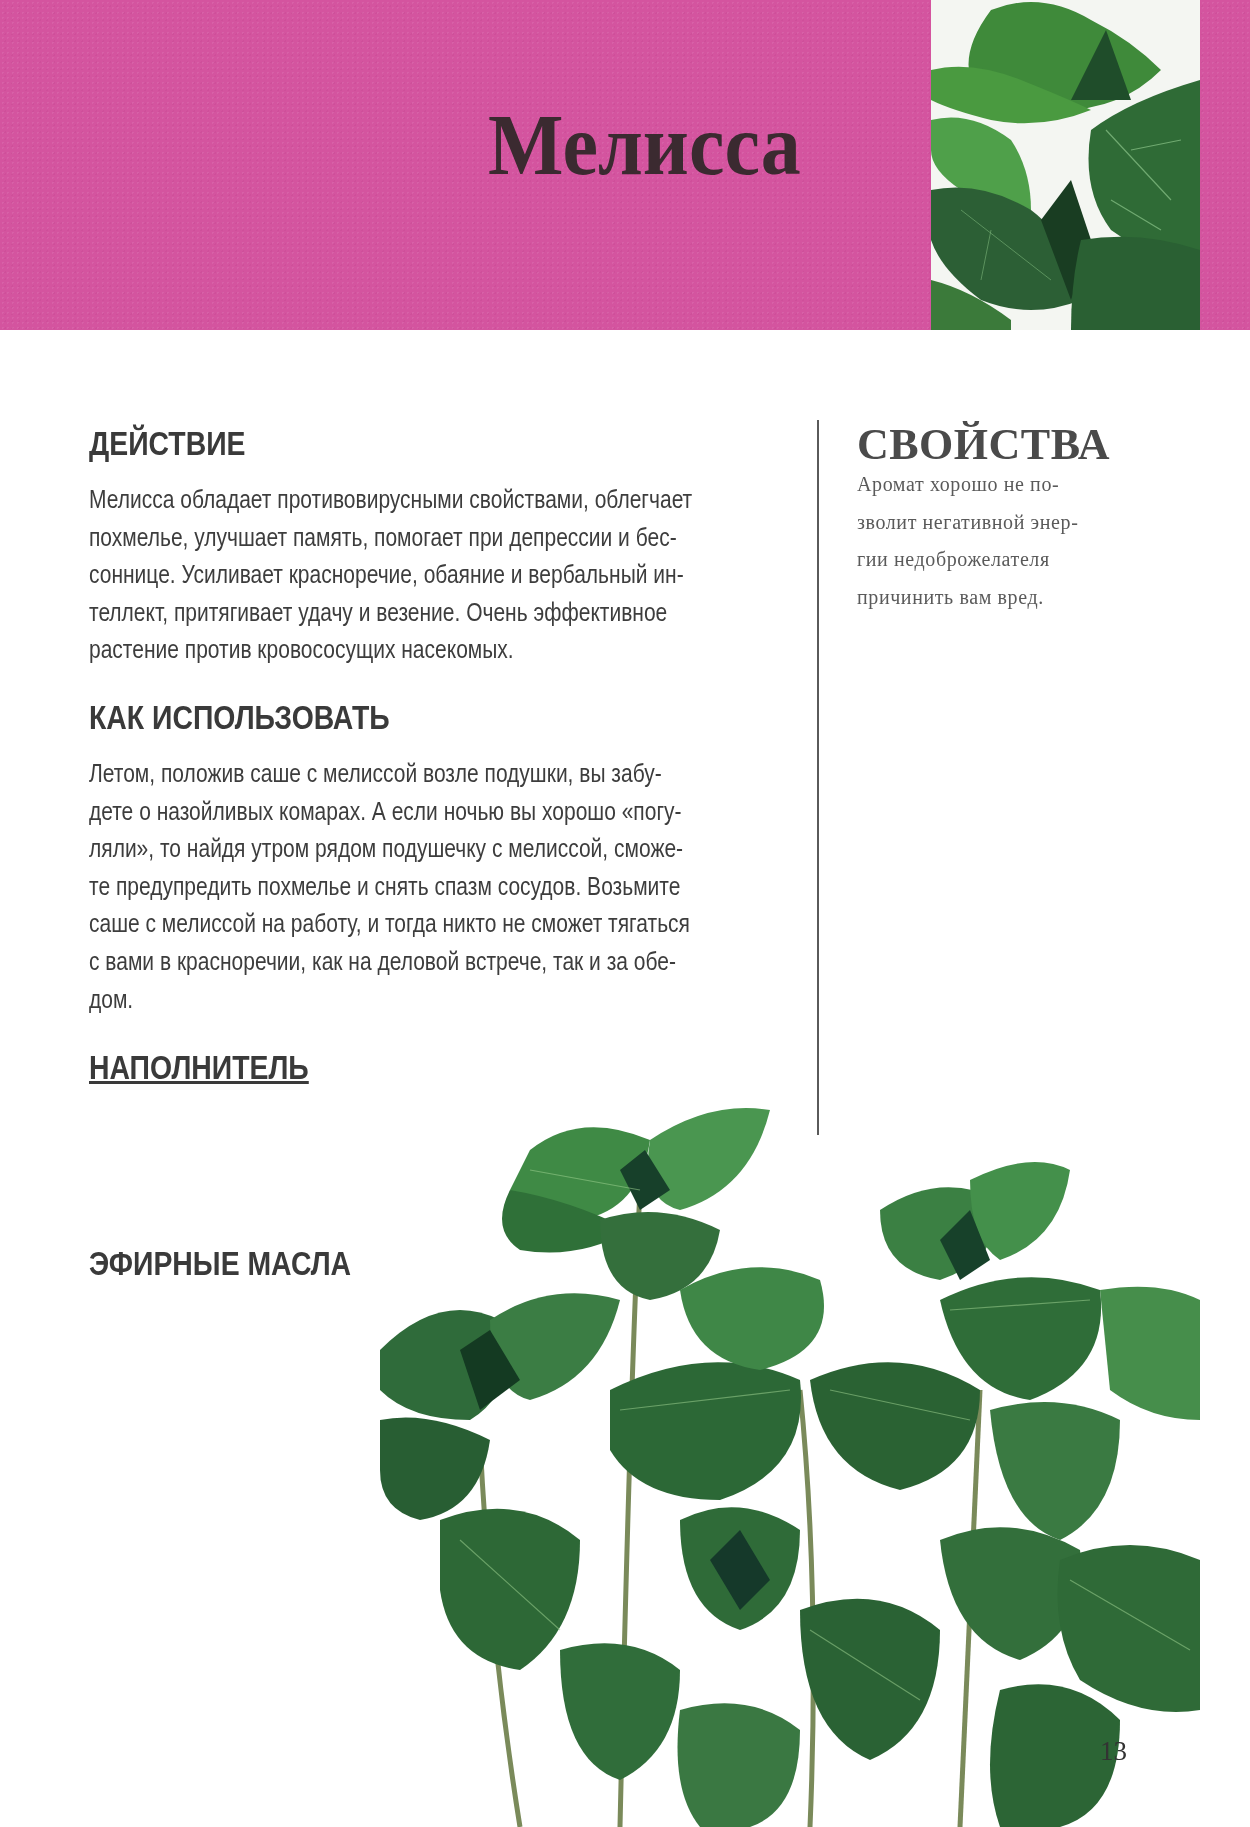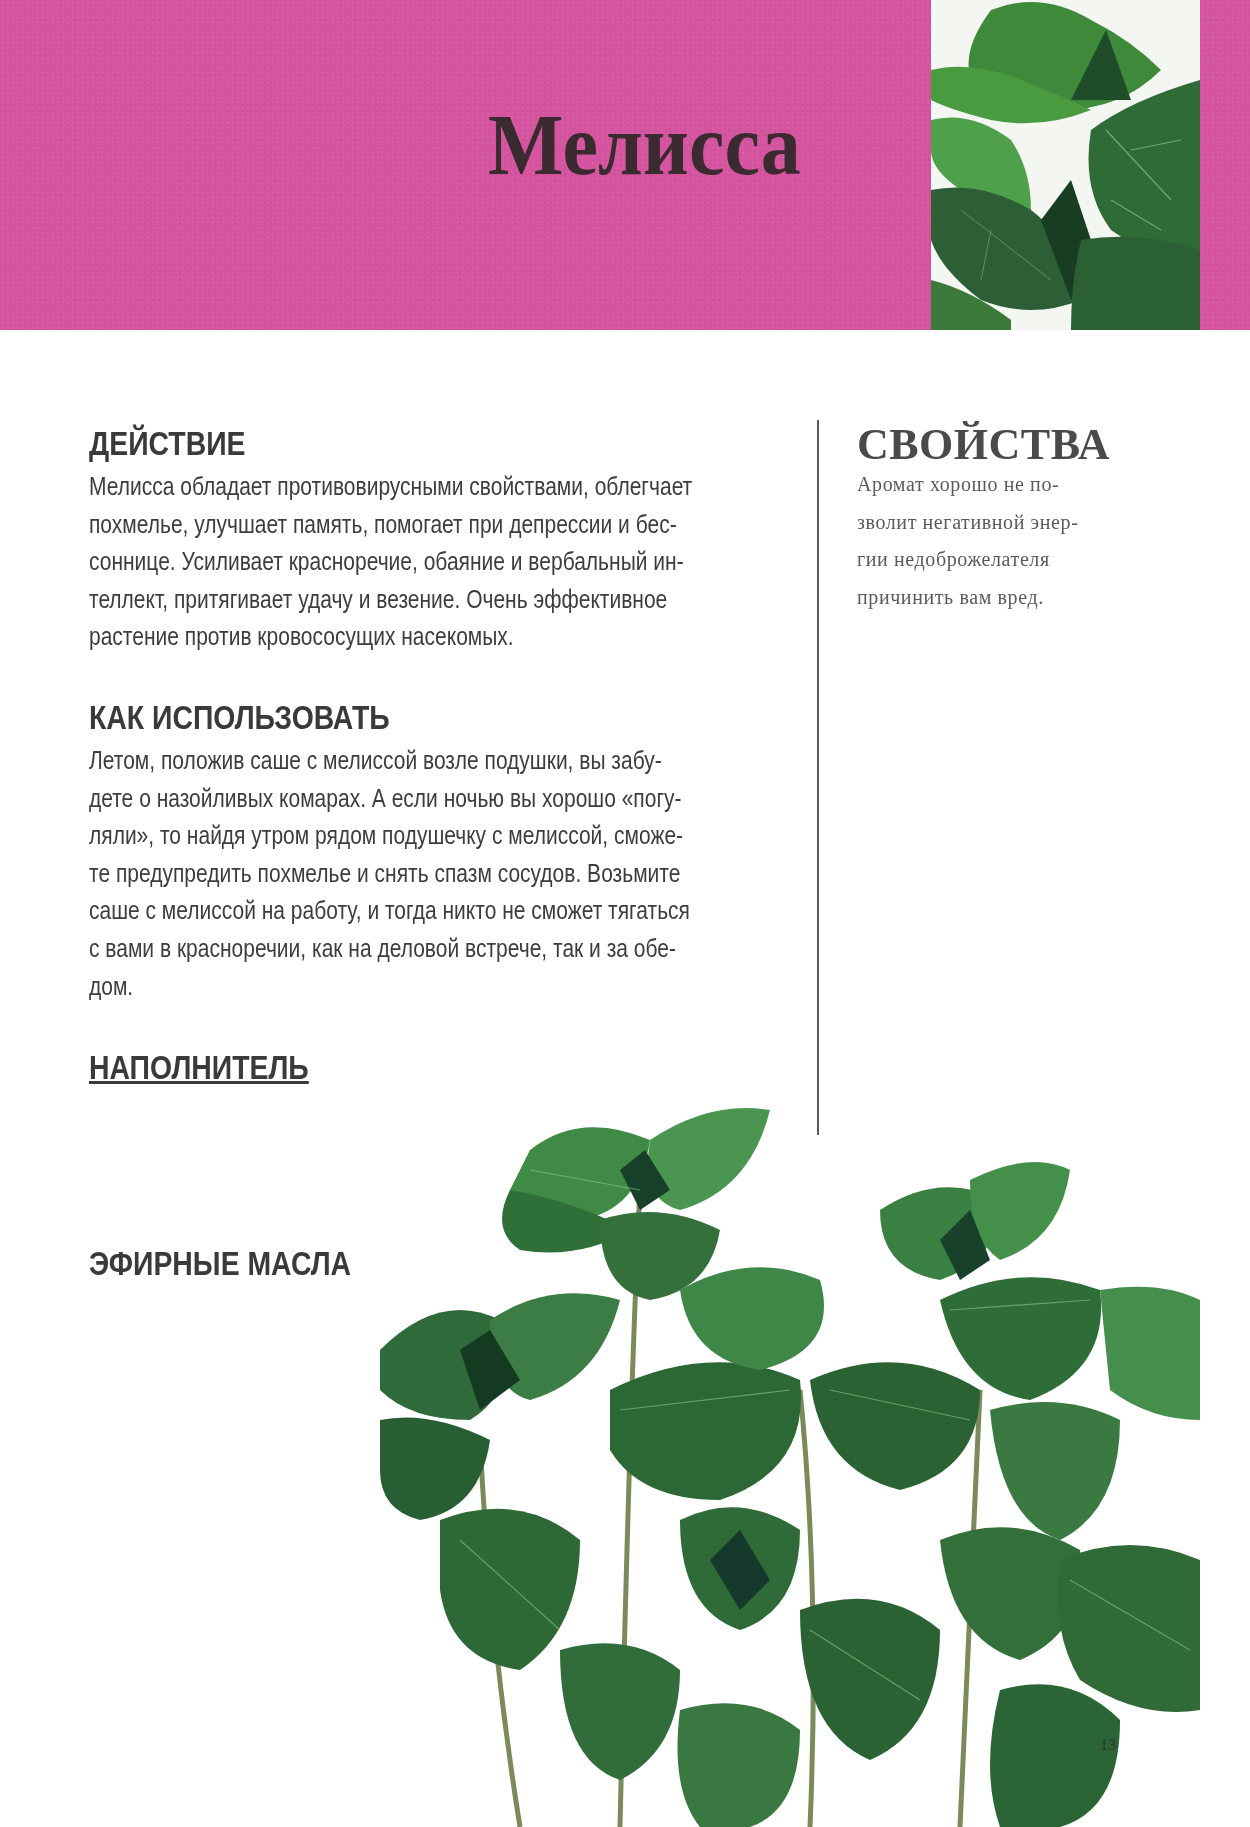--- a/index.html
+++ b/index.html
@@ -66,21 +66,21 @@
     font-weight: bold;
     font-size: 33px;
     color: #3a3a3a;
     line-height: 40px;
     transform: scaleX(0.86);
     transform-origin: left center;
     white-space: nowrap;
     margin: 0;
   }
   .section-body {
-    margin-top: 4px;
+    margin-top: 17px;
   }
   .body-line {
     display: block;
     font-size: 25px;
     line-height: 37.6px;
     color: #3d3d3d;
     white-space: nowrap;
     transform: scaleX(0.84);
     transform-origin: left center;
   }
@@ -109,21 +109,21 @@
   .plant-photo {
     position: absolute;
     left: 380px; top: 1090px;
     width: 820px; height: 737px;
     z-index: 1;
   }
   .page-number {
     position: absolute;
     left: 1100px; top: 1736px;
     font-family: "Liberation Serif", serif;
-    font-size: 16px;
+    font-size: 27px;
     color: #333333;
     z-index: 3;
   }
   svg { display: block; }
 </style>
 </head>
 <body>
 
 <div class="header-band"></div>
 <div class="page-title">Мелисса</div>

